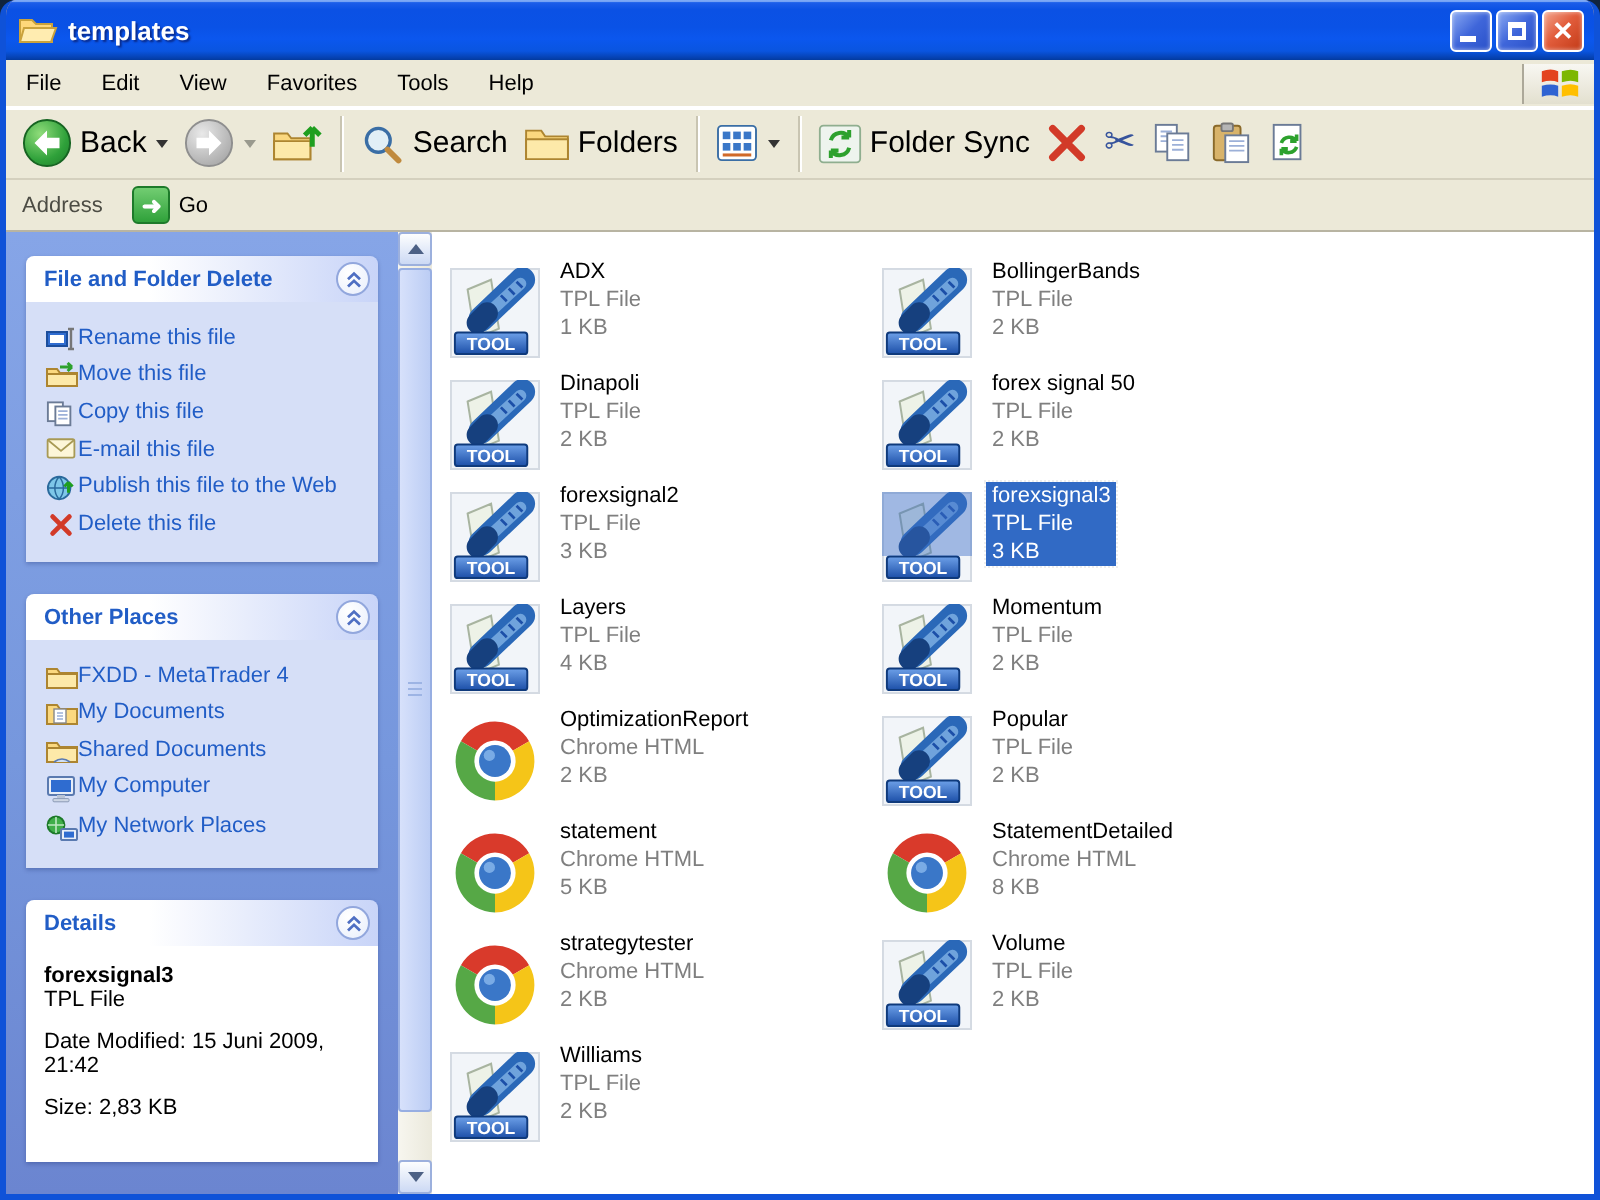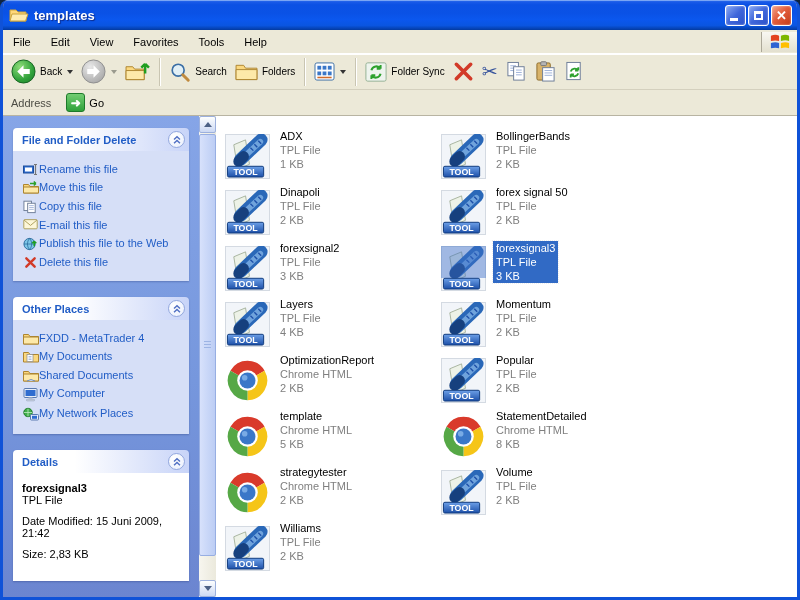--- a/index.html
+++ b/index.html
@@ -29,21 +29,21 @@
   .menubar { height:24px; flex:none; background:#ECE9D8; display:flex; align-items:center; border-bottom:1px solid #fff; }
   .menu-items { display:flex; align-items:center; flex:1; }
   .menu-item { font-size:11px; padding:4px 10px; color:#000; cursor:default; }
   .winlogo { width:36px; display:flex; align-items:center; justify-content:center; border-left:1px solid #aca899;
              background:linear-gradient(180deg,#f8f7f2,#e3e0cf); }
 
   
   .toolbar { height:36px; flex:none; background:#ECE9D8; display:flex; align-items:center; padding:0 4px;
              border-bottom:1px solid #d4d0be; box-shadow:inset 0 1px 0 #fff; }
   .tb-btn { display:flex; align-items:center; gap:4px; padding:2px 4px; border-radius:3px; cursor:default; }
-  .tb-label { font-size:10px; color:#000; white-space:nowrap; }
+  .tb-label { font-size:15px; color:#000; white-space:nowrap; }
   .tb-sep { width:1px; height:28px; background:#c9c5b2; box-shadow:1px 0 0 #fff; margin:0 5px; flex:none; }
   .caret { width:0; height:0; border-left:3px solid transparent; border-right:3px solid transparent; border-top:4px solid #333; margin-left:1px; }
   .caret.dim { border-top-color:#9a9a8e; }
   .cut-glyph { font-size:19px; color:#36539C; line-height:19px; }
   .ico { display:flex; align-items:center; justify-content:center; }
 
   
   .addressbar { height:26px; flex:none; background:#ECE9D8; display:flex; align-items:center; padding:0 4px; border-bottom:1px solid #b8b4a2; }
   .addr-label { font-size:11px; color:#4c4c44; padding:0 7px 0 4px; }
   .combo { flex:1; height:22px; background:#fff; border:1px solid #7F9DB9; display:flex; align-items:center; padding-left:3px; overflow:hidden; }
@@ -702,21 +702,21 @@
           <span class="icon-wrap"><svg viewBox="0 0 48 48" width="45" height="45">
                 <circle cx="24" cy="24" r="21.5" fill="#fff"></circle>
                 <path d="M24 24 L5.8 13.5 A21 21 0 0 1 42.2 13.5 Z" fill="#d93a2b"></path>
                 <path d="M24 24 L42.2 13.5 A21 21 0 0 1 24 45 Z" fill="#f5c518"></path>
                 <path d="M24 24 L24 45 A21 21 0 0 1 5.8 13.5 Z" fill="#56a846"></path>
                 <circle cx="24" cy="24" r="11" fill="#fff"></circle>
                 <circle cx="24" cy="24" r="8.5" fill="#3a77c8"></circle>
                 <circle cx="21" cy="21" r="3" fill="#85b4ea" opacity="0.85"></circle>
               </svg></span>
           <span class="labels">
-            <span class="fname">template</span>
+            <span class="fname">statement</span>
             <span class="fmeta">Chrome HTML</span>
             <span class="fmeta">5 KB</span>
           </span>
         </div>
 
         <div class="tile">
           <span class="icon-wrap"><svg viewBox="0 0 48 48" width="45" height="45">
                 <circle cx="24" cy="24" r="21.5" fill="#fff"></circle>
                 <path d="M24 24 L5.8 13.5 A21 21 0 0 1 42.2 13.5 Z" fill="#d93a2b"></path>
                 <path d="M24 24 L42.2 13.5 A21 21 0 0 1 24 45 Z" fill="#f5c518"></path>

